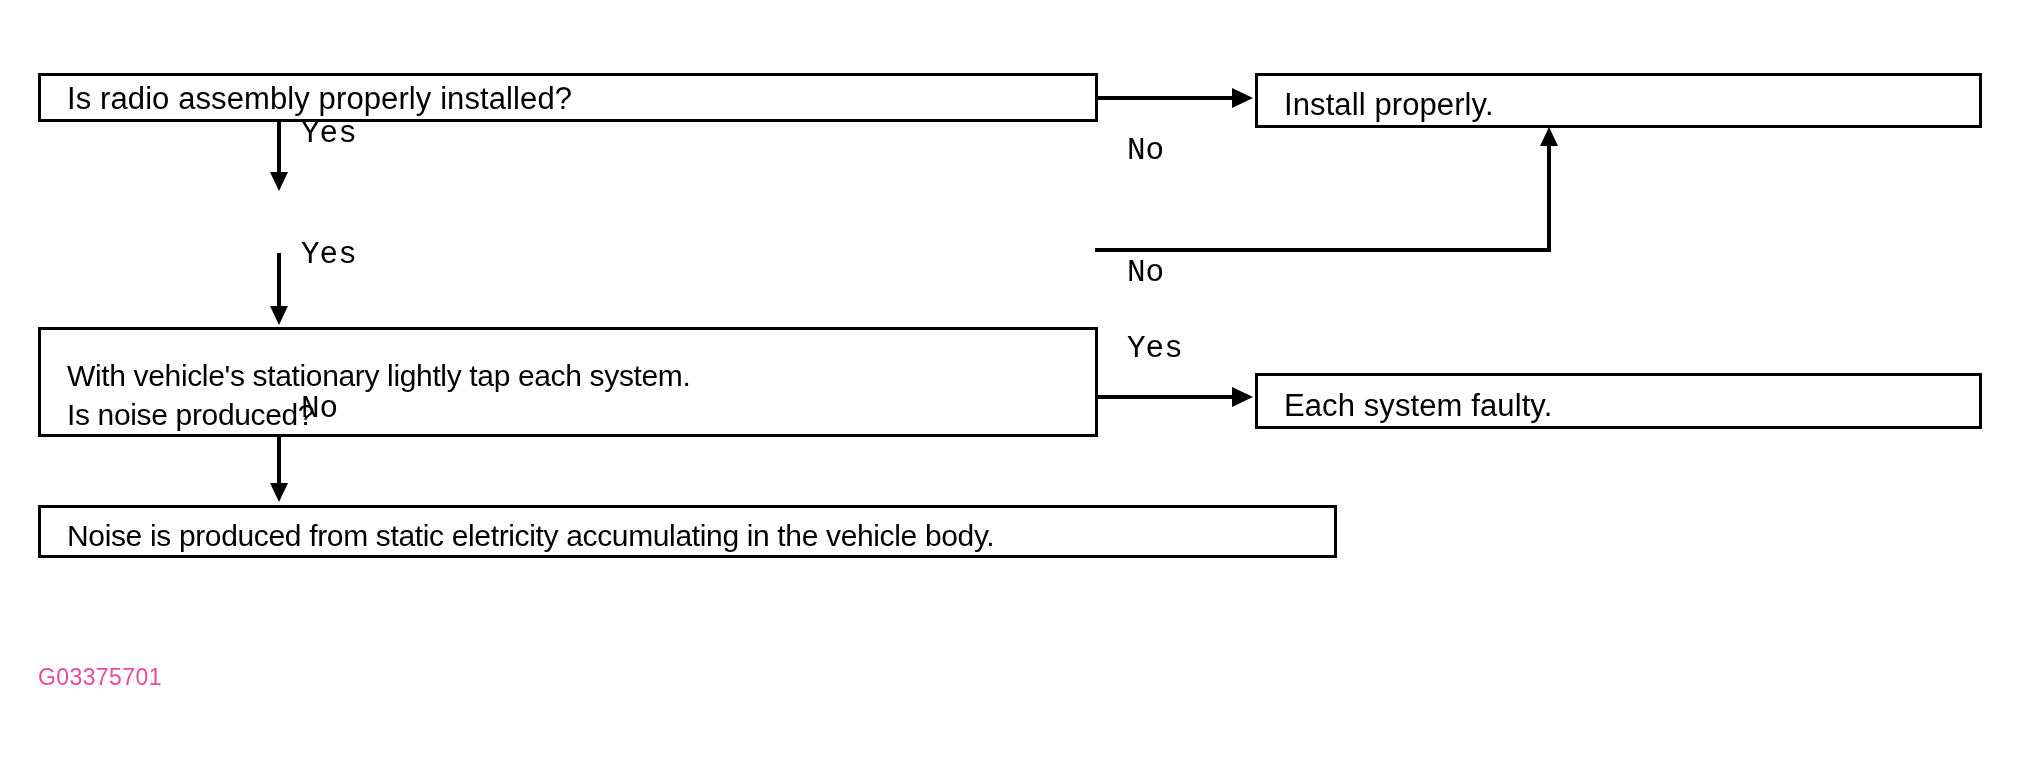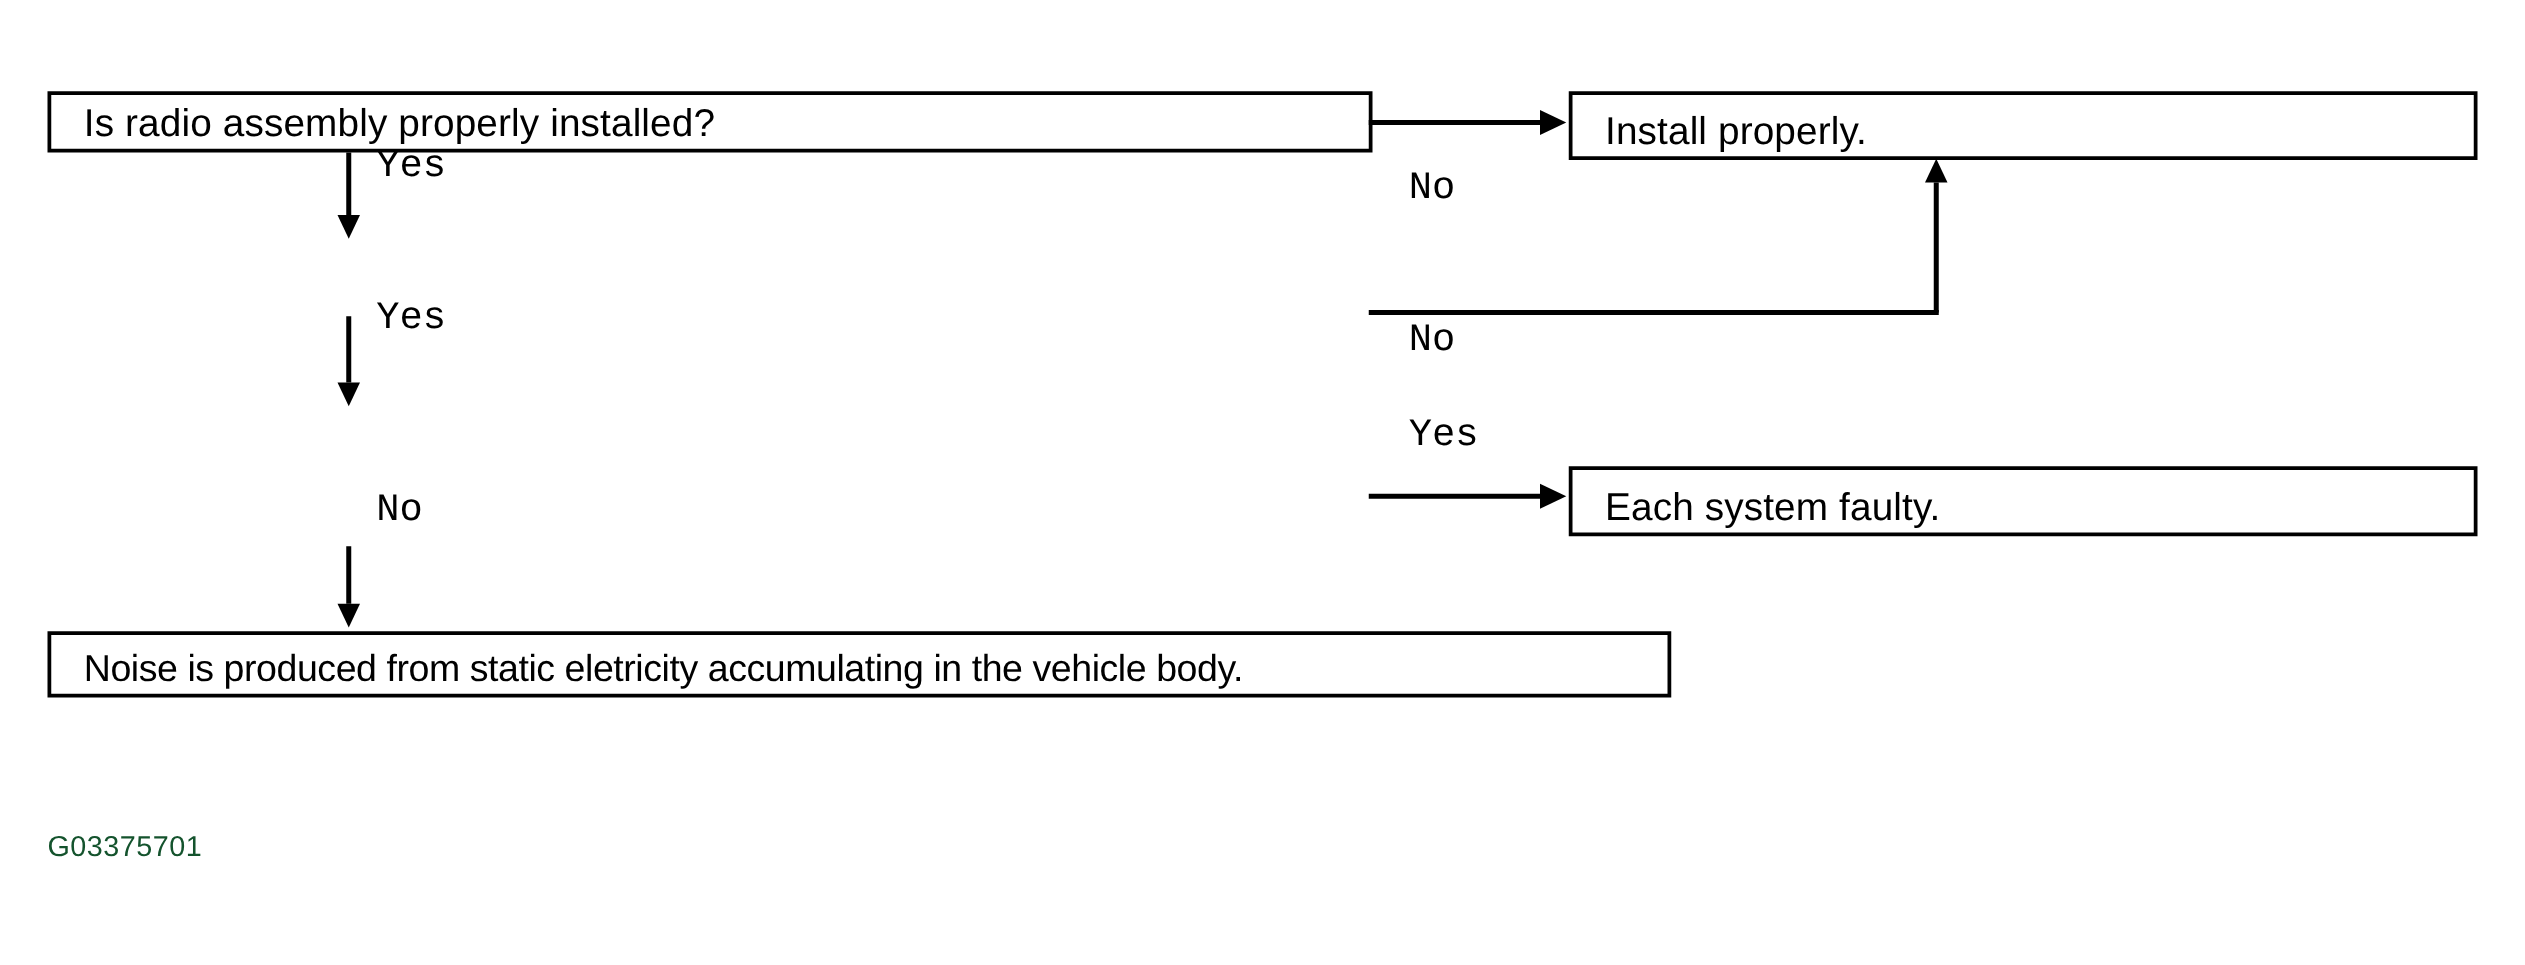--- a/index.html
+++ b/index.html
@@ -97,21 +97,21 @@
     font-family: Liberation Mono, monospace;
   }
 
   
   #caption {
     position: absolute;
     left: 38px;
     top: 664px;
     font-size: 23px;
     letter-spacing: 0.4px;
-    color: #14532d;
+    color: #ec4899;
     white-space: nowrap;
   }
 </style>
 </head>
 <body>
 
 <div id="canvas">
 
   <div class="node" id="node-q1">
     <div class="line">Is radio assembly properly installed?</div>
@@ -132,20 +132,24 @@
 
   <div class="vline" style="left:277px; top:253px; height:53px;"></div>
   <div class="arrow-down" style="left:270px; top:306px;"></div>
   <div class="edge-label" style="left:301px; top:239px;">Yes</div>
 
   <div class="hline" style="left:1095px; top:248px; width:456px;"></div>
   <div class="vline" style="left:1547px; top:146px; height:104px;"></div>
   <div class="arrow-up" style="left:1540px; top:127px;"></div>
   <div class="edge-label" style="left:1127px; top:257px;">No</div>
 
+  <div class="node tight" id="node-q3">
+    <div class="line">With vehicle's stationary lightly tap each system.</div>
+    <div class="line">Is noise produced?</div>
+  </div>
 
   <div class="hline" style="left:1095px; top:395px; width:137px;"></div>
   <div class="arrow-right" style="left:1232px; top:387px;"></div>
   <div class="edge-label" style="left:1127px; top:333px;">Yes</div>
 
   <div class="node" id="node-a3">
     <div class="line">Each system faulty.</div>
   </div>
 
   <div class="vline" style="left:277px; top:437px; height:46px;"></div>

